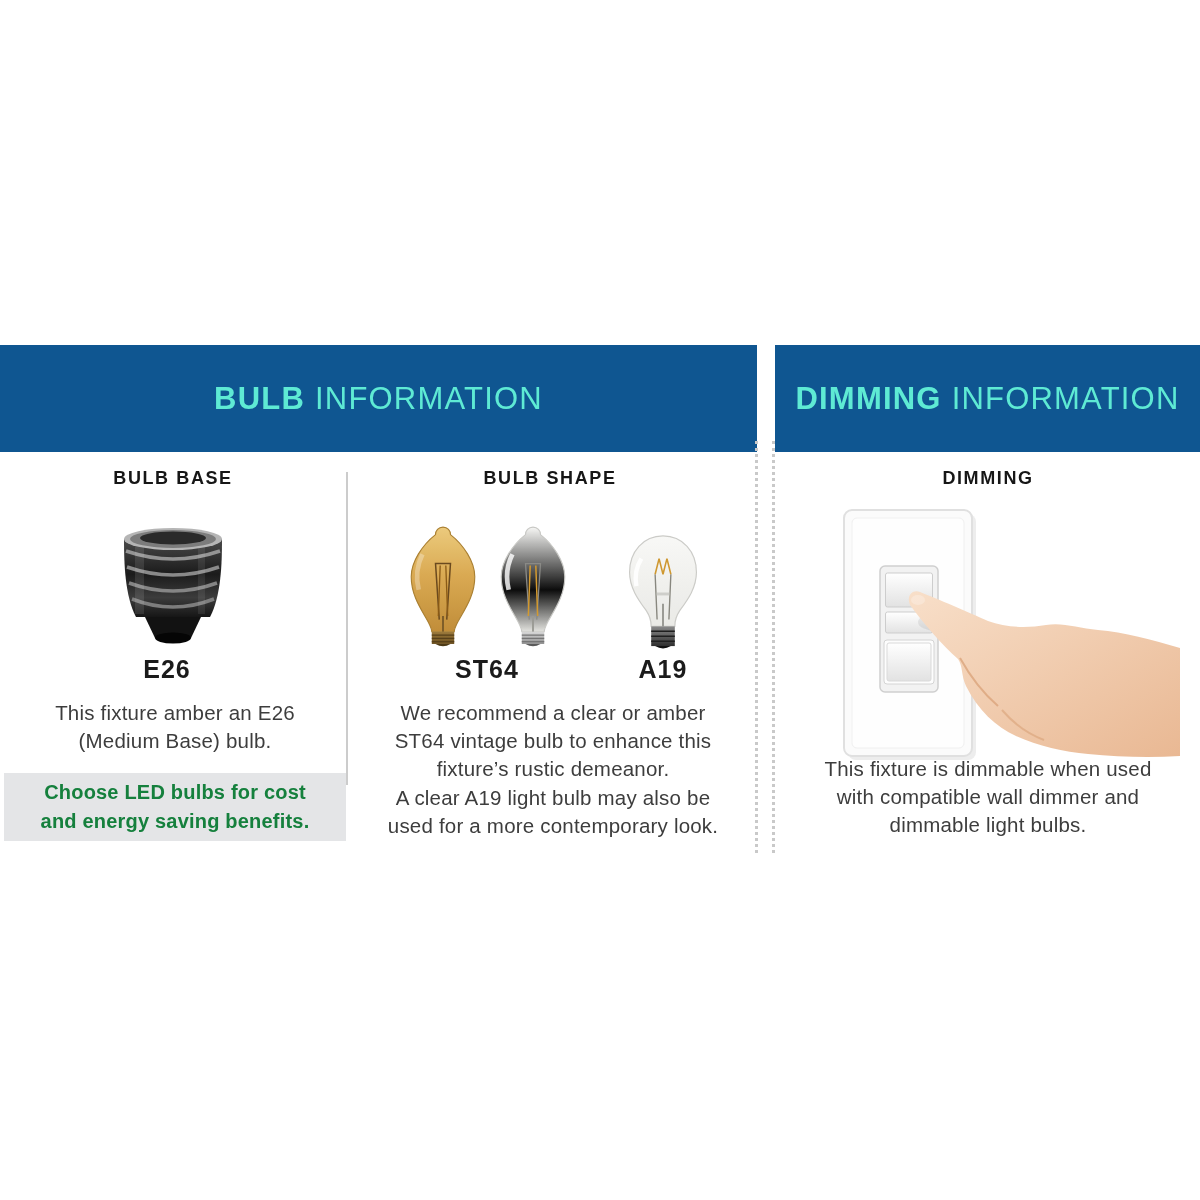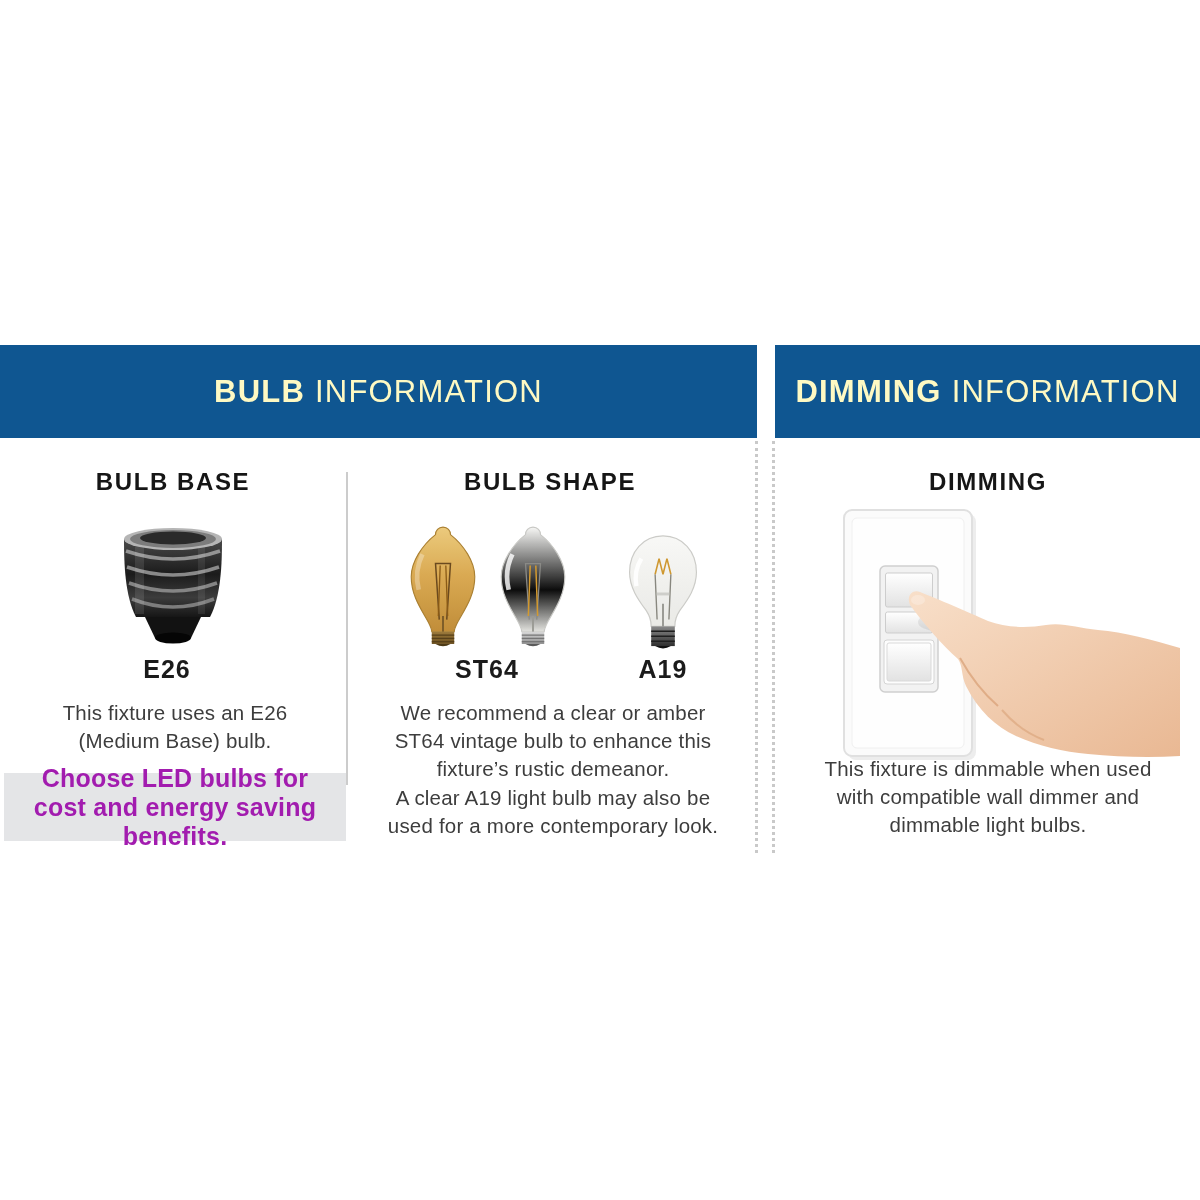--- a/index.html
+++ b/index.html
@@ -1,37 +1,37 @@
 <!DOCTYPE html>
 <html><head>
 <meta charset="utf-8">
 <style>
   html,body{margin:0;padding:0;background:#ffffff;}
   #stage{position:relative;width:1200px;height:1200px;background:#ffffff;overflow:hidden;
          font-family:"Liberation Sans",sans-serif;}
 
   
-  .bar{position:absolute;top:345px;height:93px;background:#0f5691;color:#fef9c3;
+  .bar{position:absolute;top:345px;height:107px;background:#0f5691;color:#5eead4;
        display:flex;align-items:center;justify-content:center;
        font-size:31px;letter-spacing:1.2px;white-space:nowrap;}
   #bar-bulb{left:0;width:757px;}
   #bar-dimming{left:775px;width:425px;}
   .bar .strong{font-weight:700;margin-right:10px;}
   .bar .rest{font-weight:400;}
 
   
   .dotline{position:absolute;top:441px;height:412px;width:0;border-left:3px dotted #c9c9c9;}
   #dot-left{left:755px;}
   #dot-right{left:772px;}
 
   
   .col-divider{position:absolute;left:346px;top:472px;width:2px;height:313px;background:#cccccc;}
 
   
-  .col-title{position:absolute;top:468px;font-size:24px;font-weight:700;letter-spacing:1.6px;
+  .col-title{position:absolute;top:468px;font-size:18px;font-weight:700;letter-spacing:1.6px;
              color:#161616;text-align:center;}
   #title-base{left:0;width:346px;}
   #title-shape{left:345px;width:410px;}
   #title-dimmable{left:776px;width:424px;}
 
   
   .bulb-label{position:absolute;top:655px;font-size:25px;font-weight:700;letter-spacing:1px;
               color:#1b1b1b;text-align:center;}
   #label-e26{left:0;width:334px;}
   #label-st64{left:407px;width:160px;}
@@ -41,21 +41,21 @@
   .para{position:absolute;font-size:20.5px;line-height:28px;color:#3d3d3d;text-align:center;
         letter-spacing:0.2px;}
   #para-base{left:48px;top:699px;width:254px;}
   #para-shape-1{left:384px;top:699px;width:338px;}
   #para-shape-2{left:377px;top:784px;width:352px;}
   #para-dimmable{left:823px;top:755px;width:330px;}
 
   
   .note{position:absolute;left:4px;top:773px;width:342px;height:68px;background:#e4e5e7;
         display:flex;align-items:center;justify-content:center;}
-  .note-text{width:302px;font-size:25px;font-weight:700;line-height:29px;color:#a21caf;
+  .note-text{width:302px;font-size:20px;font-weight:700;line-height:29px;color:#15803d;
              text-align:center;letter-spacing:0.2px;}
 
   
   .art{position:absolute;}
   #art-e26{left:105px;top:524px;}
   #art-st64-amber{left:400px;top:521px;}
   #art-st64-clear{left:490px;top:521px;}
   #art-a19{left:621px;top:533px;}
   #art-dimmer{left:840px;top:500px;}
 </style>
@@ -200,21 +200,21 @@
              C128,112 98,99 80,92 Z" fill="url(#handG)"></path>
     <path d="M120,158 C130,176 144,194 158,206" stroke="#d9a178" stroke-width="2" fill="none" opacity="0.75"></path>
     <path d="M162,210 C174,224 188,234 204,240" stroke="#d9a178" stroke-width="2" fill="none" opacity="0.6"></path>
     <ellipse cx="78" cy="100" rx="7" ry="5" fill="#ffffff" opacity="0.25"></ellipse>
   </svg>
 
   <div class="bulb-label" id="label-e26">E26</div>
   <div class="bulb-label" id="label-st64">ST64</div>
   <div class="bulb-label" id="label-a19">A19</div>
 
-  <div class="para" id="para-base">This fixture uses an E26 (Medium Base) bulb.</div>
+  <div class="para" id="para-base">This fixture amber an E26 (Medium Base) bulb.</div>
   <div class="para" id="para-shape-1">We recommend a clear or amber ST64 vintage bulb to enhance this fixture’s rustic demeanor.</div>
   <div class="para" id="para-shape-2">A clear A19 light bulb may also be used for a more contemporary look.</div>
   <div class="para" id="para-dimmable">This fixture is dimmable when used with compatible wall dimmer and dimmable light bulbs.</div>
 
   <div class="note">
     <div class="note-text">Choose LED bulbs for cost and energy saving benefits.</div>
   </div>
 
 </div>
 

